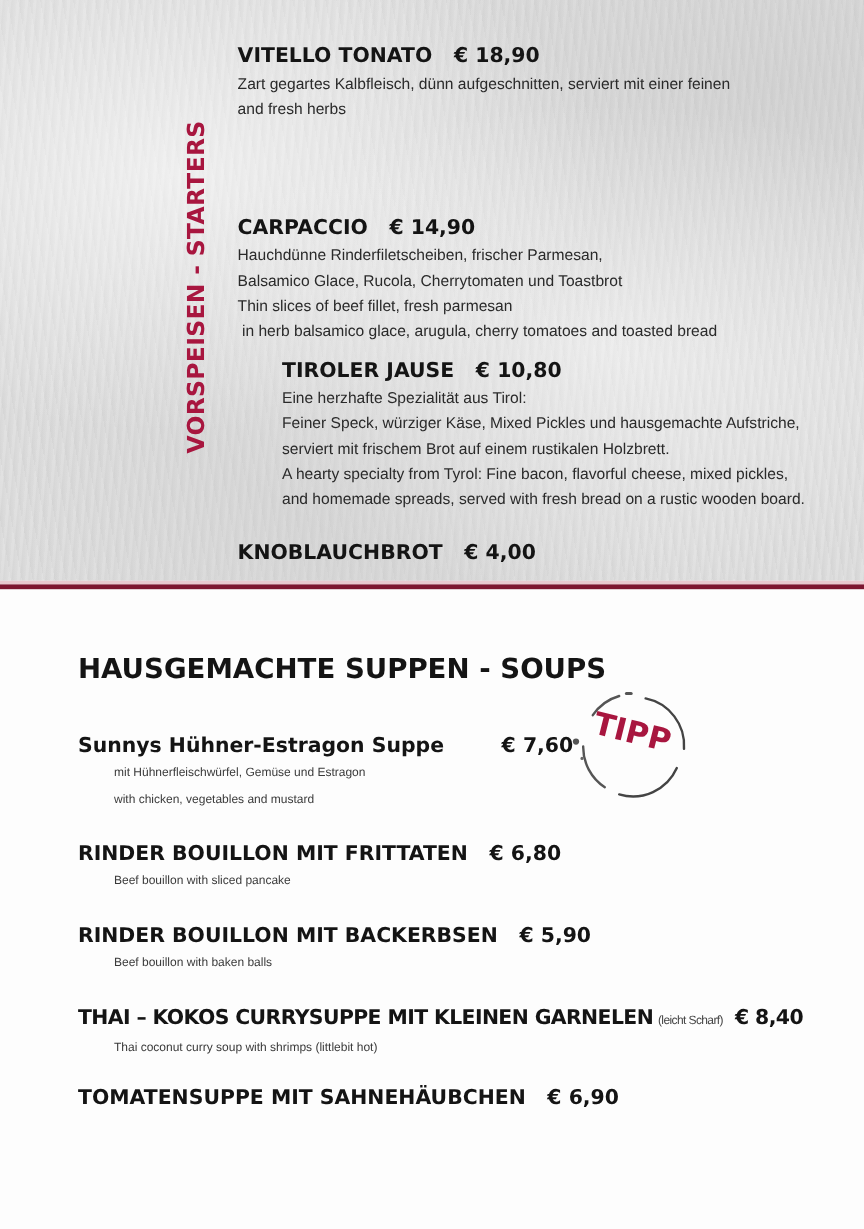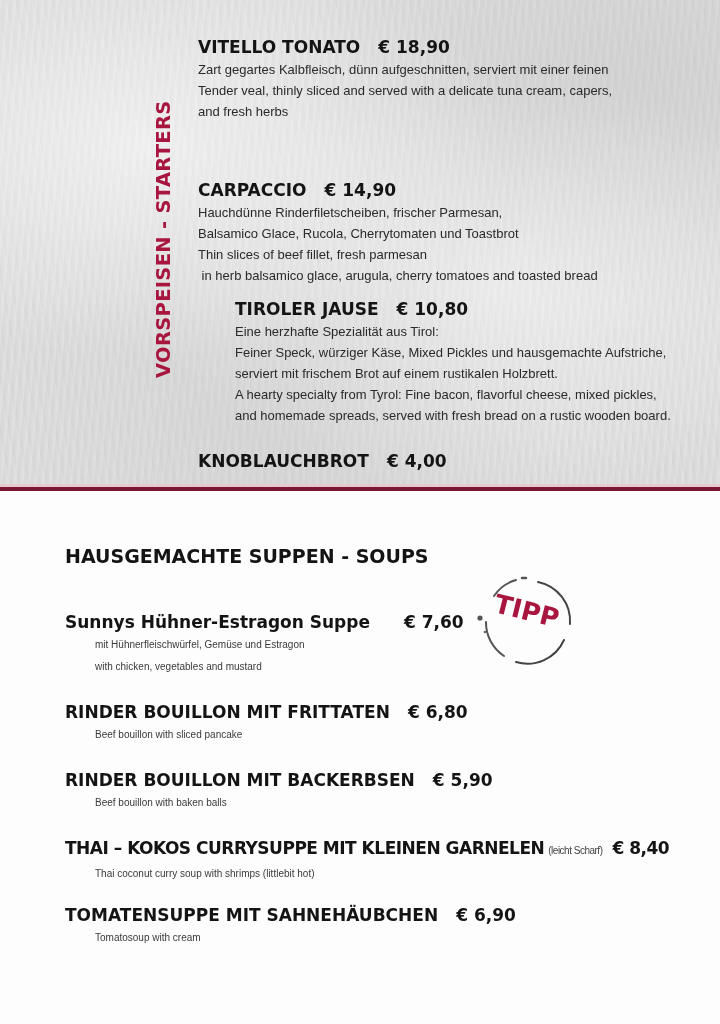--- a/index.html
+++ b/index.html
@@ -26,21 +26,21 @@
       font-family: "DejaVu Sans", sans-serif; font-weight: bold;
       font-size: 19.5px; letter-spacing: 0.3px; color: #a8163f; white-space: nowrap;
       width: 340px; line-height: 28px;
     }
 
     .item { position: absolute; left: 198px; }
     .item-head { font-family: "DejaVu Sans", sans-serif; font-weight: bold; font-size: 17px; color: #141414; white-space: nowrap; line-height: 24px; }
     .item-head .price { margin-left: 18px; }
     .desc { font-size: 13px; line-height: 21px; color: #2a2a2a; white-space: nowrap; }
 
-    .soups-title { position: absolute; left: 65px; top: 545px; font-family: "DejaVu Sans", sans-serif; font-weight: bold; font-size: 19px; color: #141414; white-space: nowrap; }
+    .soups-title { position: absolute; left: 65px; top: 545px; font-family: "DejaVu Sans", sans-serif; font-weight: bold; font-size: 23px; color: #141414; white-space: nowrap; }
 
     .soup { position: absolute; left: 65px; }
     .soup-head { font-family: "DejaVu Sans", sans-serif; font-weight: bold; font-size: 17px; color: #141414; white-space: nowrap; line-height: 24px; }
     .soup-head.mixed { font-weight: bold; }
     .soup-head .price { margin-left: 18px; }
     .soup-head .note { font-family: "Liberation Sans", sans-serif; font-weight: normal; font-size: 10px; color: #444; margin-left: 4px; }
     .soup-desc { font-size: 10px; line-height: 22px; color: #3a3a3a; white-space: nowrap; margin-left: 30px; }
 
     .tipp-badge { position: absolute; left: 476px; top: 574px; width: 98px; height: 92px; }
     .tipp-badge svg { width: 98px; height: 92px; display: block; }
@@ -54,21 +54,20 @@
 
 <div class="starters">
   <div class="vertical-title">VORSPEISEN - STARTERS</div>
 
   <div class="item" style="top:35px;">
     <div class="item-head">
       <span>VITELLO TONATO</span><span class="price">€ 18,90</span>
     </div>
     <div class="desc">
       <div>Zart gegartes Kalbfleisch, dünn aufgeschnitten, serviert mit einer feinen</div>
-      <div>Tender veal, thinly sliced and served with a delicate tuna cream, capers,</div>
       <div>and fresh herbs</div>
     </div>
   </div>
 
   <div class="item" style="top:178px;">
     <div class="item-head">
       <span>CARPACCIO</span><span class="price">€ 14,90</span>
     </div>
     <div class="desc">
       <div>Hauchdünne Rinderfiletscheiben, frischer Parmesan,</div>
@@ -111,21 +110,21 @@
     <path d="M88 66 A40 40 0 0 1 40 88" fill="none" stroke="#444" stroke-width="2" stroke-linecap="round"></path>
     <path d="M28 82 A40 40 0 0 1 10 48" fill="none" stroke="#555" stroke-width="2" stroke-linecap="round"></path>
     <circle cx="4" cy="44" r="2.6" fill="#555"></circle>
     <circle cx="9" cy="58" r="1.3" fill="#666"></circle>
   </svg>
   <div class="tipp-text">TIPP</div>
 </div>
 
 <div class="soup" style="top:610px;">
   <div class="soup-head mixed">
-    <span>Sunnys Hühner-Estragon Suppe</span><span class="price" style="margin-left:34px;">€ 7,60</span>
+    <span>Sunnys Hühner-Estragon Suppe</span><span class="price" style="margin-left:48px;">€ 7,60</span>
   </div>
   <div class="soup-desc">
     <div>mit Hühnerfleischwürfel, Gemüse und Estragon</div>
     <div>with chicken, vegetables and mustard</div>
   </div>
 </div>
 
 <div class="soup" style="top:700px;">
   <div class="soup-head">
     <span>RINDER BOUILLON MIT FRITTATEN</span><span class="price">€ 6,80</span>
@@ -150,16 +149,13 @@
   </div>
   <div class="soup-desc">
     <div>Thai coconut curry soup with shrimps (littlebit hot)</div>
   </div>
 </div>
 
 <div class="soup" style="top:903px;">
   <div class="soup-head">
     <span>TOMATENSUPPE MIT SAHNEHÄUBCHEN</span><span class="price">€ 6,90</span>
   </div>
-  <div class="soup-desc">
-    <div>Tomatosoup with cream</div>
-  </div>
 </div>
 
 </body></html>

